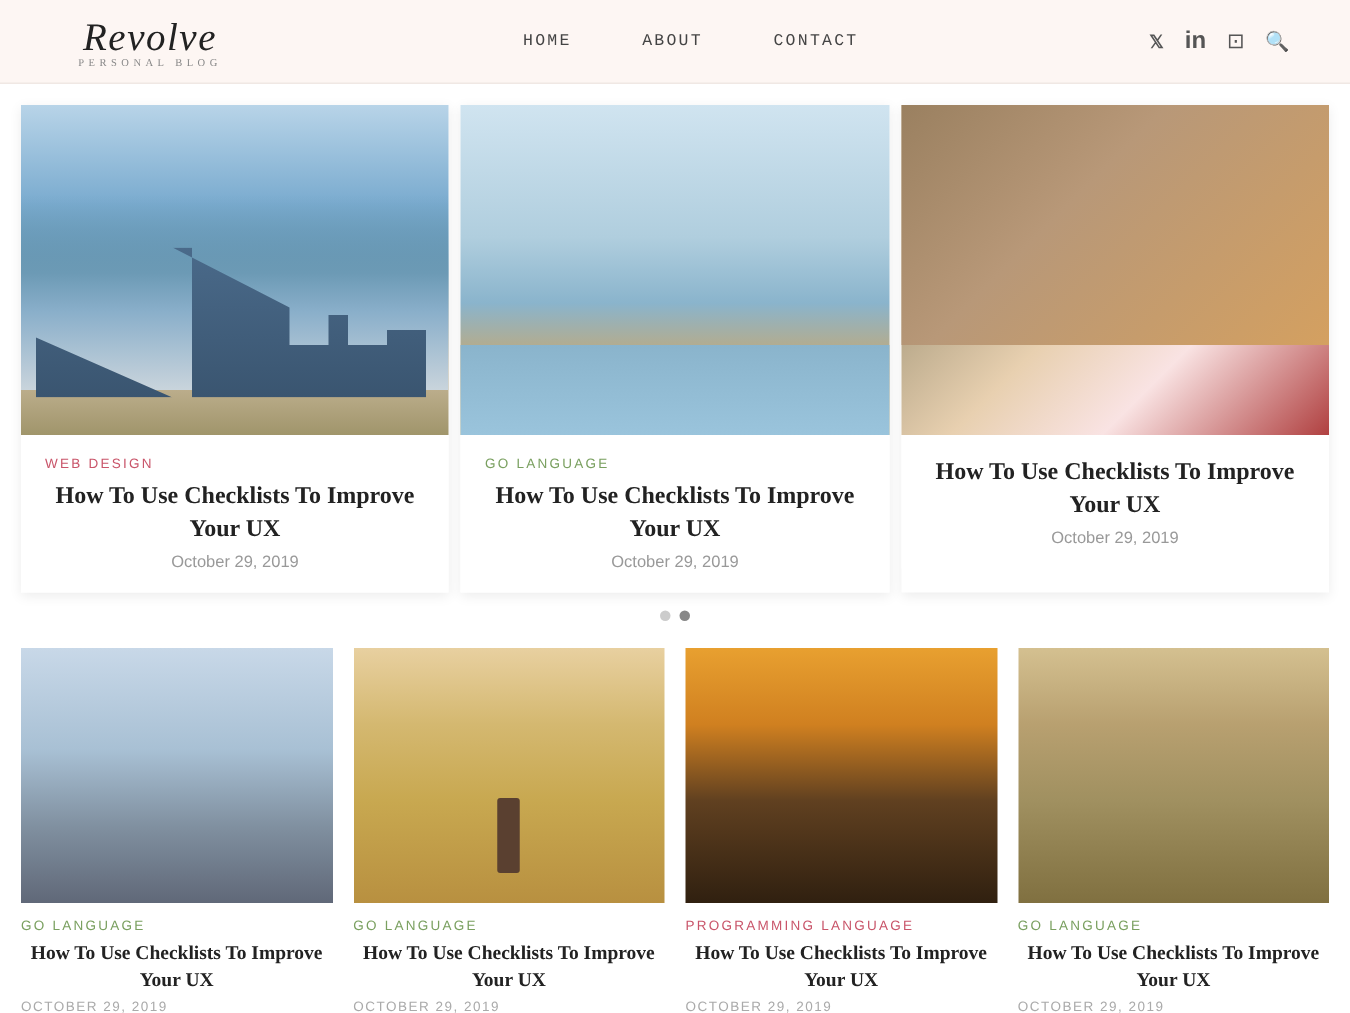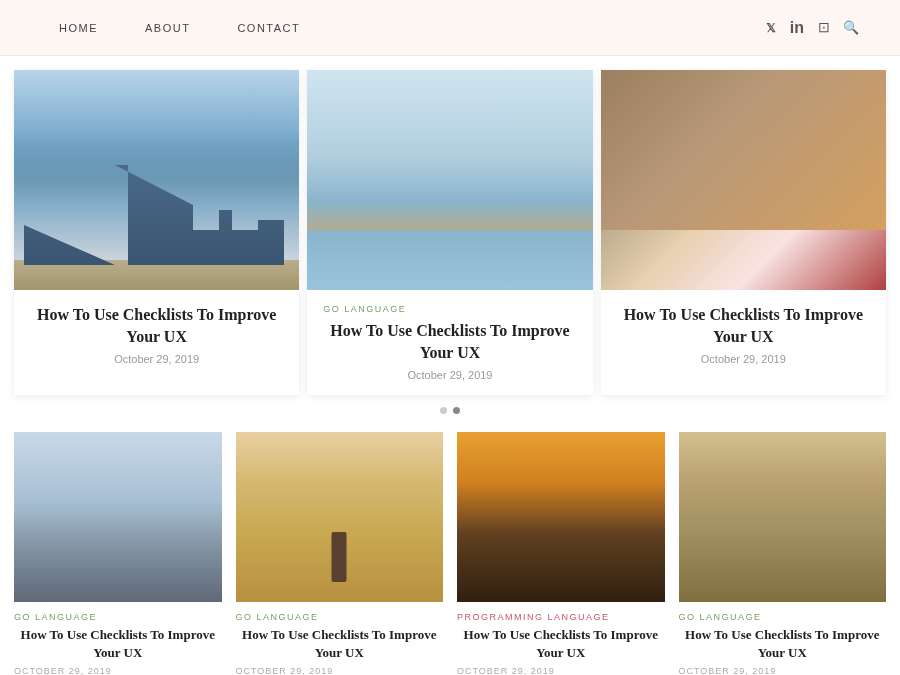--- a/index.html
+++ b/index.html
@@ -44,21 +44,21 @@
     nav {
       display: flex;
       gap: 28px;
       align-items: center;
     }
     nav a {
       text-decoration: none;
       font-size: 11px;
       letter-spacing: 1.5px;
       color: #444;
-      font-family: Liberation Sans, sans-serif;
+      font-family: Liberation Mono, monospace;
       text-transform: uppercase;
       padding-left: 19px;
     }
     .header-icons {
       display: flex;
       gap: 14px;
       align-items: center;
     }
     .header-icons span {
       color: #555;
@@ -240,20 +240,24 @@
       letter-spacing: 1px;
       color: #aaa;
       text-transform: uppercase;
       font-family: Arial, sans-serif;
     }
   </style>
 </head>
 <body>
 
 <header>
+  <div class="logo-area">
+    <span class="logo-title">Revolve</span>
+    <span class="logo-sub">PERSONAL BLOG</span>
+  </div>
 
   <nav>
     <a href="#">HOME</a>
     <a href="#">ABOUT</a>
     <a href="#">CONTACT</a>
   </nav>
 
   <div class="header-icons">
     <span></span>
     <span style="font-family:Arial;font-size:12px;font-weight:bold;">𝕏</span>
@@ -262,20 +266,21 @@
     <span style="font-size:13px;">🔍</span>
   </div>
 </header>
 
 <section class="carousel-section">
   <div class="carousel-track">
 
     <div class="carousel-card">
       <div class="fake-img img-city"></div>
       <div class="card-content">
+        <div class="card-category">WEB DESIGN</div>
         <div class="card-title">How To Use Checklists To Improve Your UX</div>
         <div class="card-date">October 29, 2019</div>
       </div>
     </div>
 
     <div class="carousel-card">
       <div class="fake-img img-boat"></div>
       <div class="card-content">
         <div class="card-category green">GO LANGUAGE</div>
         <div class="card-title">How To Use Checklists To Improve Your UX</div>

